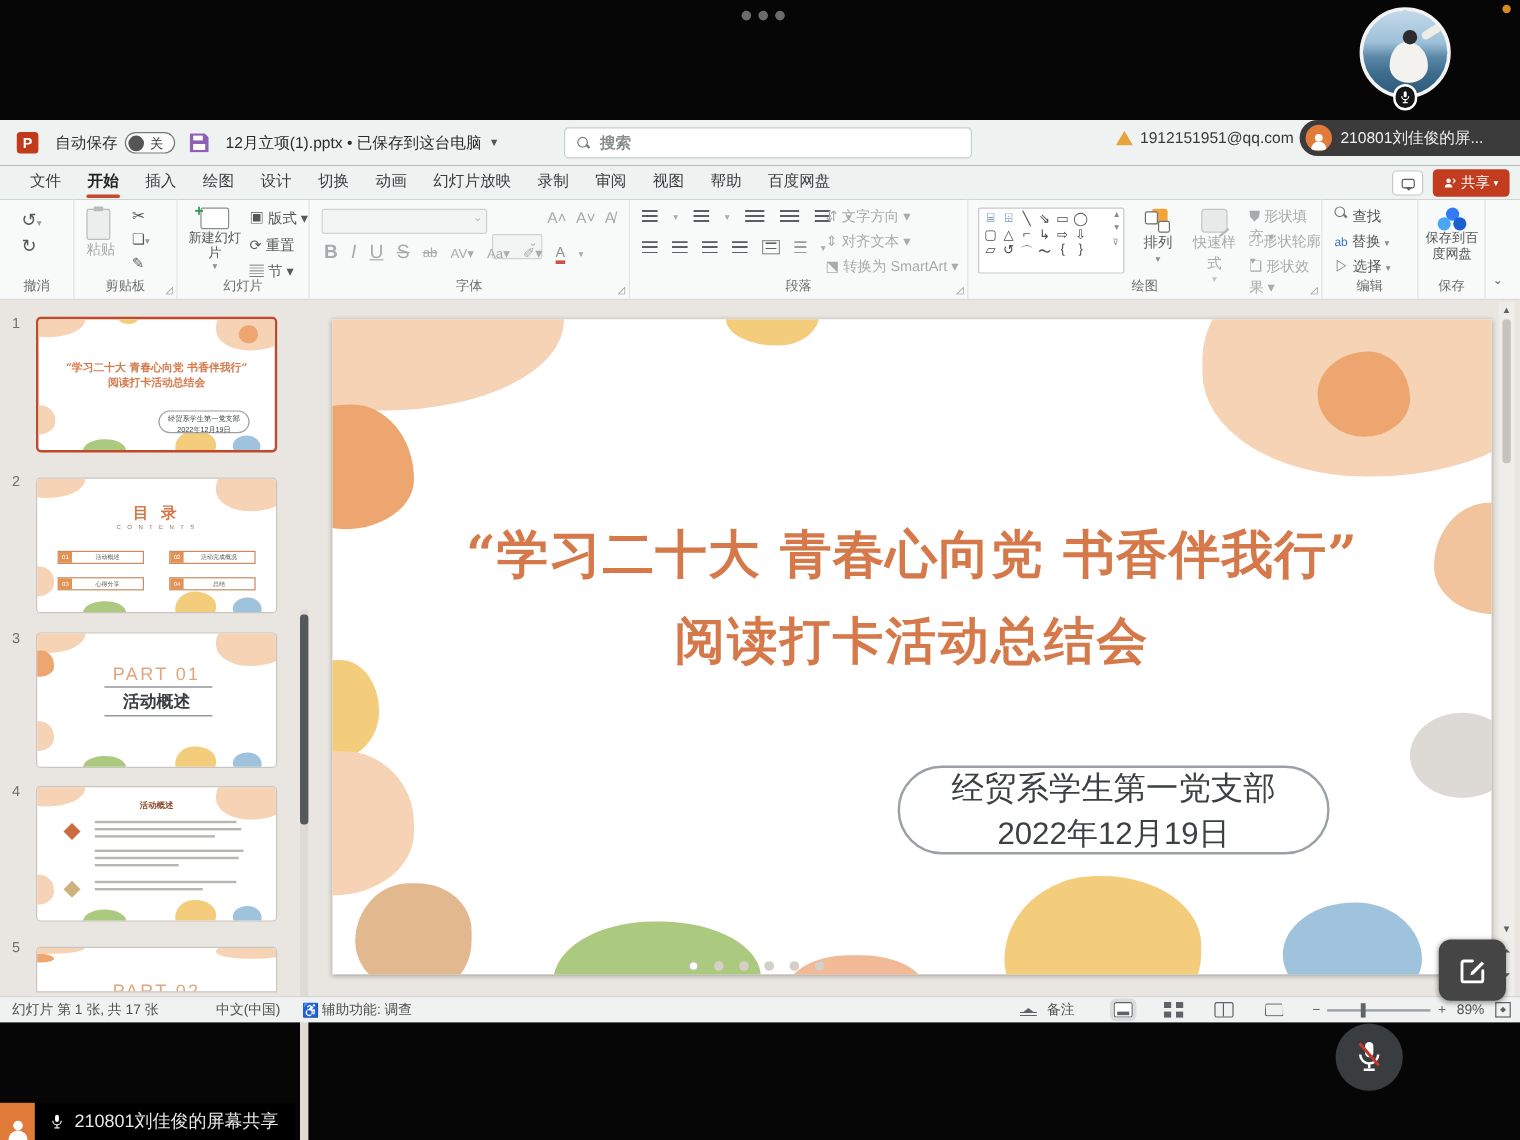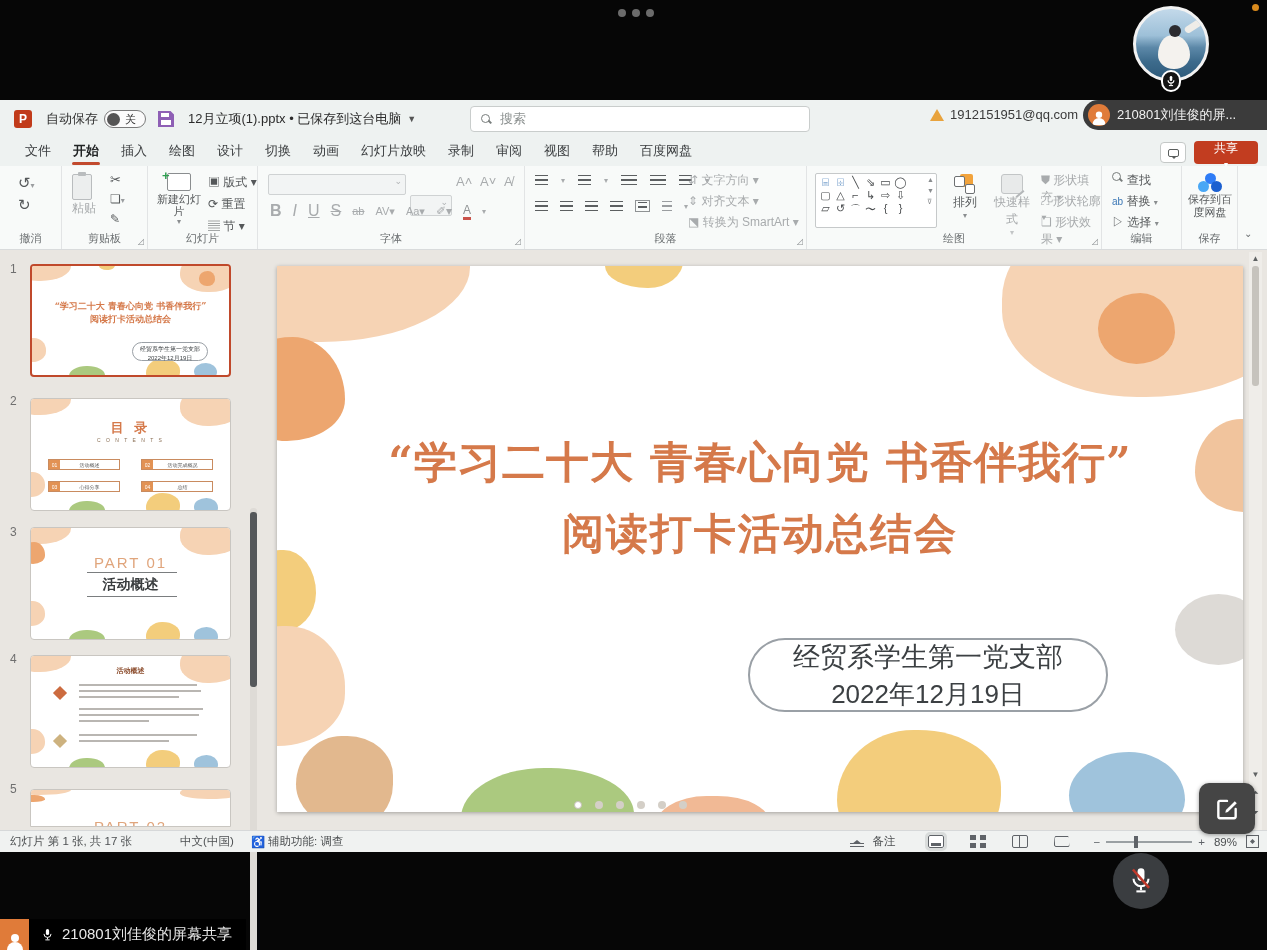--- a/index.html
+++ b/index.html
@@ -50,39 +50,39 @@
   #autosave .knob { width:13px; height:13px; border-radius:50%; background:#555; }
   #autosave .state { font-size:11px; color:#333; }
   #save-icon { width:16px; height:16px; margin-left:12px; position:relative; cursor:pointer; }
   #save-icon .body { position:absolute; inset:0; background:#8e5fb5; clip-path:polygon(0 0,78% 0,100% 22%,100% 100%,0 100%); }
   #save-icon .win { position:absolute; left:3px; top:2px; width:8px; height:4px; background:#fff; }
   #save-icon .win2 { position:absolute; left:3px; top:9px; width:10px; height:5px; background:#fff; }
   #filename { margin-left:14px; font-size:13px; color:#2b2b2b; display:flex; align-items:center; gap:6px; cursor:pointer; }
   #filename .chev { font-size:9px; color:#555; }
   #search-box { position:absolute; left:470px; top:106px; width:340px; height:26px; background:#fff;
     border:1px solid #c9cdcc; border-radius:4px; display:flex; align-items:center; padding-left:10px; gap:8px; cursor:text; }
-  #search-box .ph { color:#8a8f8e; font-size:13px; }
+  #search-box .ph { color:#8a8f8e; font-size:13px;font-weight:bold; }
   .mag { position:relative; width:11px; height:11px; }
   .mag::before { content:""; position:absolute; left:0; top:0; width:7px; height:7px; border:1.5px solid #787d7c; border-radius:50%; }
   .mag::after { content:""; position:absolute; left:7px; top:7px; width:4px; height:1.5px; background:#787d7c; transform:rotate(45deg); }
   #account { position:absolute; left:930px; top:107px; display:flex; align-items:center; gap:6px; }
   .warn-tri { width:0; height:0; border-left:7px solid transparent; border-right:7px solid transparent; border-bottom:12px solid #e8a33d; position:relative; }
   #account .email { font-size:13px; color:#3a3a3a; }
 
   #tabrow { left:0; top:138px; width:1267px; height:28px; background:#eef2f1; display:flex; align-items:center; }
   #tabs { display:flex; margin-left:14px; gap:0; }
   .tab { font-size:13px; color:#3a3d3f; padding:4px 11px 6px; cursor:pointer; white-space:nowrap; position:relative; }
   .tab.active { font-weight:bold; color:#202324; }
   .tab.active::after { content:""; position:absolute; left:10px; right:10px; bottom:1px; height:3px; background:#c24a2e; border-radius:2px; }
   #comment-btn { position:absolute; left:1160px; top:142px; width:26px; height:21px; background:#fff;
     border:1px solid #c4c8c7; border-radius:4px; display:flex; align-items:center; justify-content:center; cursor:pointer; }
   #comment-btn .bub { width:11px; height:8px; border:1.3px solid #5a5e5d; border-radius:2px; position:relative; }
   #comment-btn .bub::after { content:""; position:absolute; left:2px; bottom:-3px; border-left:3px solid transparent; border-right:3px solid transparent; border-top:3px solid #5a5e5d; }
   #share-btn { position:absolute; left:1194px; top:141px; width:64px; height:23px; background:#c23d20; border-radius:4px;
-    color:#fff; font-size:12px; display:flex; align-items:center; justify-content:center; gap:3px; cursor:pointer;flex-direction:column; }
+    color:#fff; font-size:12px; display:flex; align-items:center; justify-content:center; gap:3px; cursor:pointer; }
   #share-btn .chev { font-size:8px; }
 
   
   #ribbon { left:0; top:166px; width:1267px; height:84px; background:#f8faf9; border-bottom:1px solid #d9dbdc; }
   .rgroup { position:absolute; top:0; height:83px; border-right:1px solid #e2e4e5; }
   .rg-label { position:absolute; bottom:3px; left:0; right:0; text-align:center; font-size:11px; color:#6a6e70; }
   .launcher { position:absolute; right:3px; bottom:3px; font-size:8px; color:#8b8f91; cursor:pointer; }
   .rbtn, .ricon { cursor:pointer; }
   .g { color:#55585a; } .dis { color:#a8abad; }
   .rsm { font-size:12px; }

